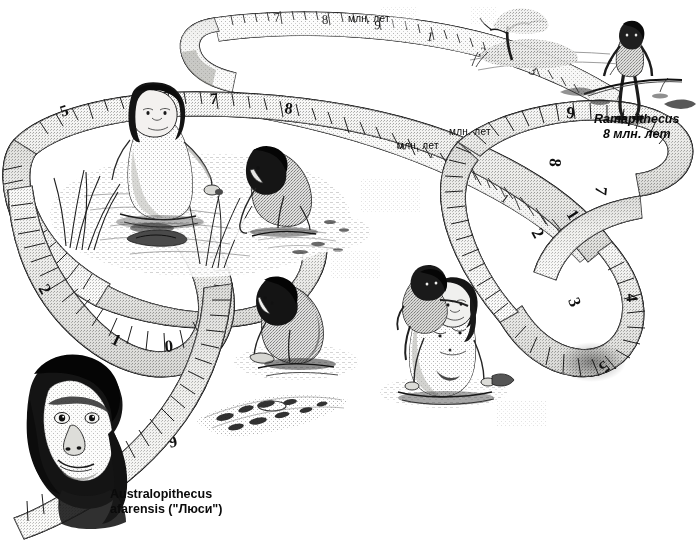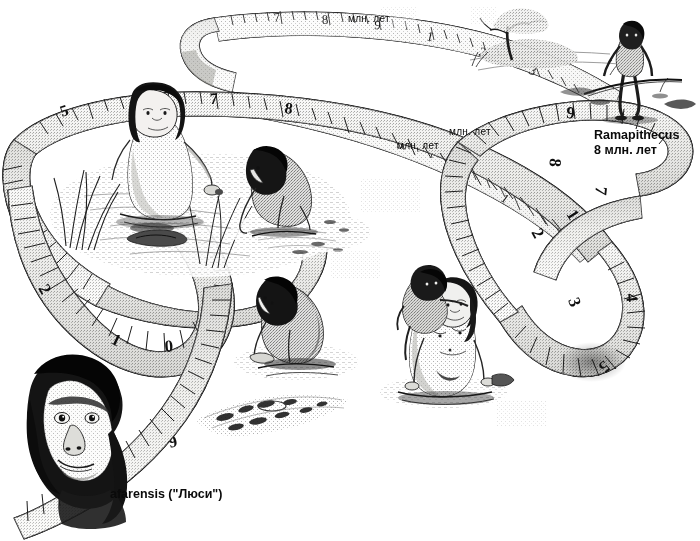--- a/index.html
+++ b/index.html
@@ -21,21 +21,21 @@
     line-height:1.17;
     letter-spacing:0px;
   }
   .lbl.sm{font-size:10px;font-weight:normal;letter-spacing:.3px;}
   .lbl.big{font-size:12.5px;}
 
   #lbl-mln-top{left:348px;top:13px;}
   #lbl-mln-mid1{left:397px;top:140px;}
   #lbl-mln-mid2{left:449px;top:126px;}
 
-  #lbl-rama{left:594px;top:128px;text-align:left;}
+  #lbl-rama{left:594px;top:112px;text-align:center;font-style:italic;}
   #lbl-xpith{left:410px;top:414px;text-align:left;}
   #lbl-austra{left:110px;top:487px;text-align:left;}
 
   .lbl div{display:block;}
 </style>
 </head>
 <body>
 
 <div id="stage">
 
@@ -867,16 +867,17 @@
 
   <div class="lbl sm" id="lbl-mln-mid2">млн. лет</div>
 
   <div class="lbl big" id="lbl-rama">
     <div>Ramapithecus</div>
     <div>8 млн. лет</div>
   </div>
 
 
   <div class="lbl big" id="lbl-austra">
+    <div>Australopithecus</div>
     <div>afarensis ("Люси")</div>
   </div>
 
 </div>
 
 </body></html>

